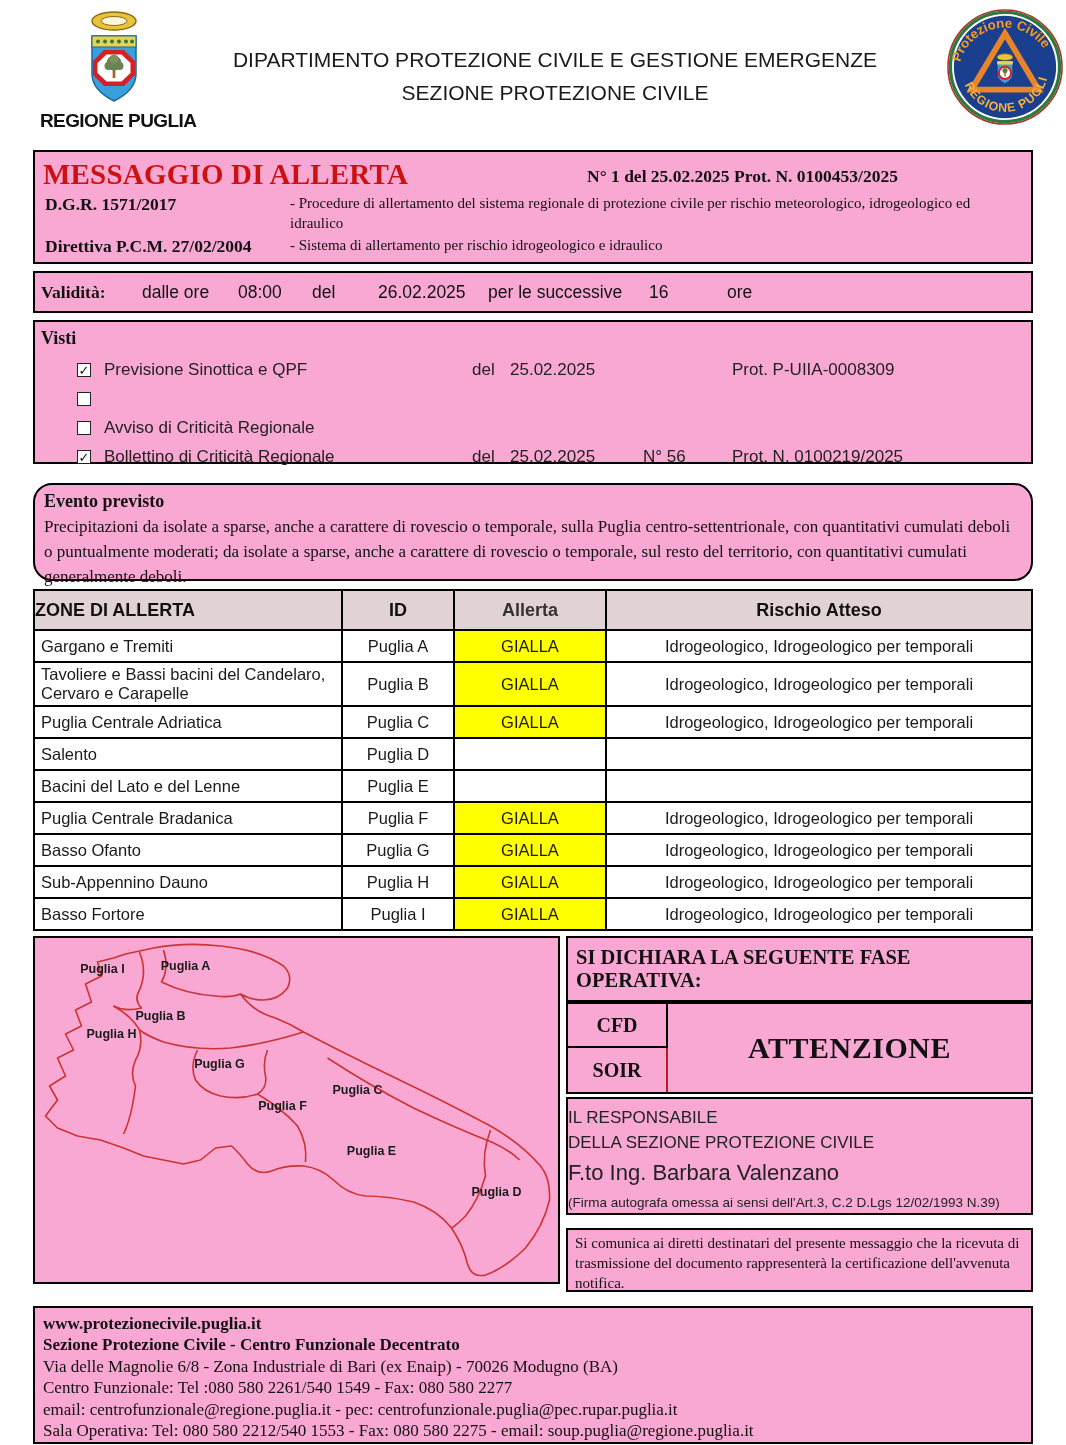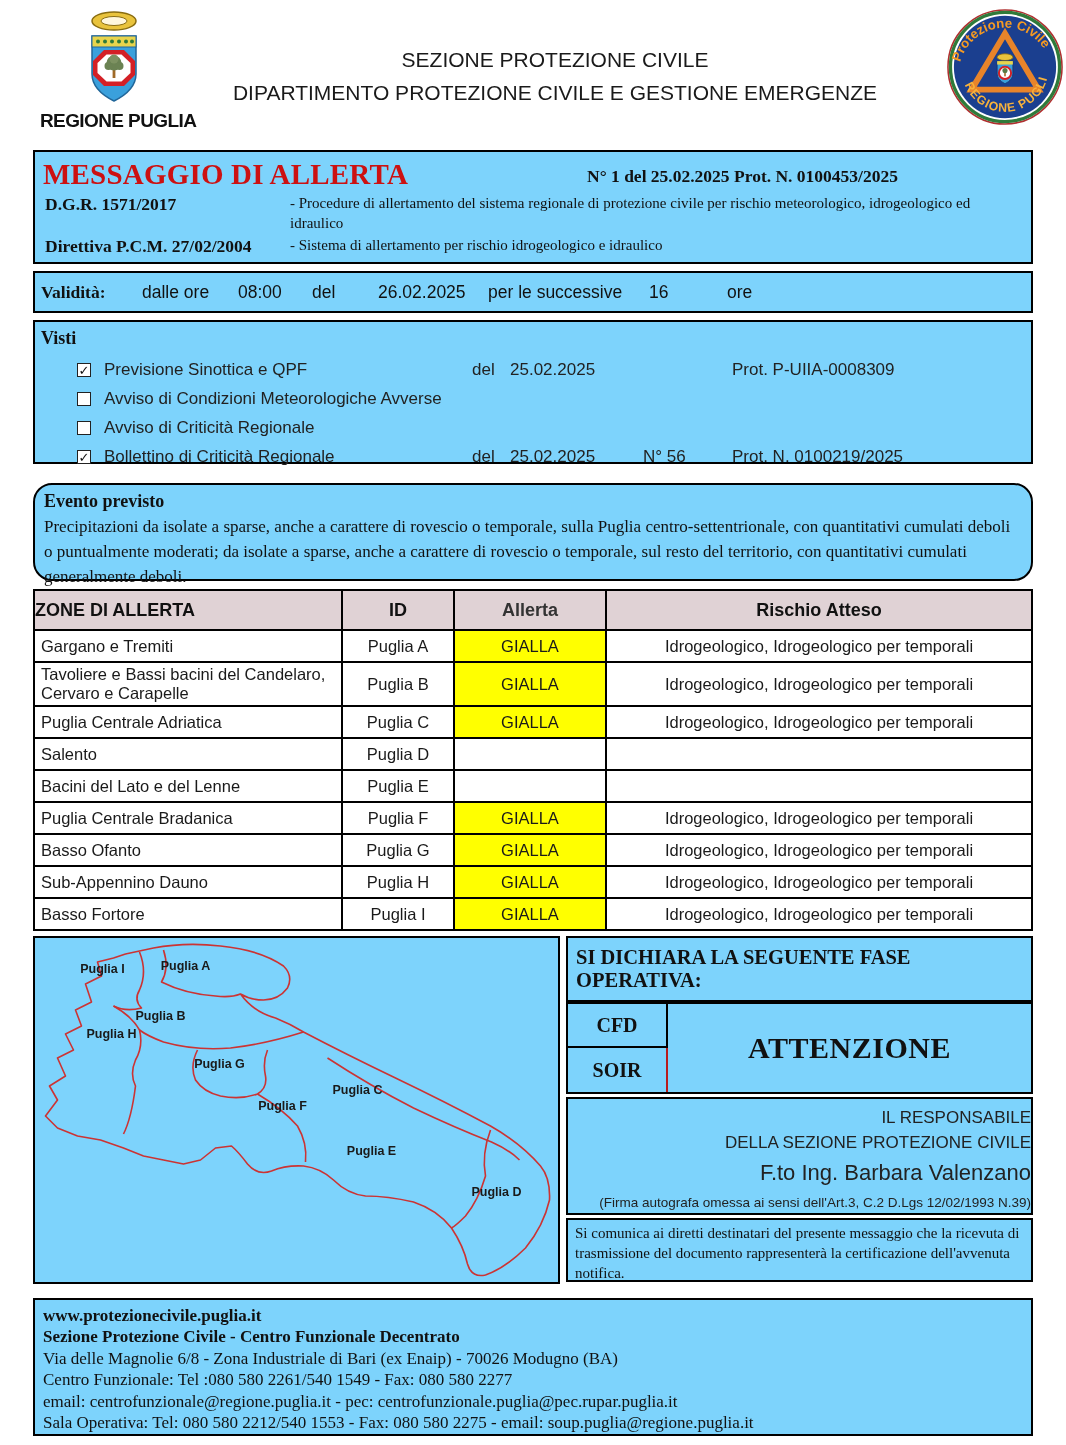--- a/index.html
+++ b/index.html
@@ -20,21 +20,21 @@
   }
   .org-title {
     position:absolute; left:120px; top:44px; width:870px; text-align:center;
     font-family:"Liberation Sans","DejaVu Sans",sans-serif;
     font-size:21px; color:#1a1a1a; line-height:1.55;
   }
   .pc-logo { position:absolute; left:946px; top:6px; }
 
   
   .page { padding:0 33px; }
-  .box { border:2px solid #000; background:#7dd3fc; }
+  .box { border:2px solid #000; background:#f9a8d4; }
 
   
   .title-box { position:relative; height:114px; padding:6px 8px; }
   .msg-title { color:#cc1111; font-weight:bold; font-size:29px; letter-spacing:0.2px; }
   .num-line { position:absolute; left:552px; top:14px; font-weight:bold; font-size:17.5px; }
   .ref-row { display:grid; grid-template-columns:247px 1fr; margin-top:3px; }
   .ref-label { font-weight:bold; font-size:17.5px; padding-left:2px; }
   .ref-text { font-size:15px; line-height:1.3; }
 
   
@@ -84,26 +84,26 @@
     font-weight:bold; font-size:20.5px; }
   .phase-table { height:92px; display:grid; grid-template-columns:100px 1fr;
     grid-template-rows:1fr 1fr; }
   .cfd-cell  { border-right:2px solid #000; border-bottom:2px solid #000;
     display:flex; align-items:center; justify-content:center;
     font-weight:bold; font-size:20px; }
   .soir-cell { border-right:2px solid #b91c1c; display:flex; align-items:center;
     justify-content:center; font-weight:bold; font-size:20px; }
   .phase-cell { grid-row:1 / span 2; grid-column:2; display:flex; align-items:center;
     justify-content:center; font-weight:bold; font-size:30px; letter-spacing:0.5px; }
-  .resp-box { height:118px; margin-top:3px; text-align:right; padding-top:7px;
+  .resp-box { height:118px; margin-top:3px; text-align:left; padding-top:7px;
     font-family:"Liberation Sans","DejaVu Sans",sans-serif; }
   .resp-l1,.resp-l2 { font-size:17px; color:#222; line-height:1.45; }
   .resp-signed { font-size:22px; margin-top:5px; color:#222; }
   .resp-disclaimer { font-size:13.5px; margin-top:9px; color:#222; }
-  .notice-box { height:64px; margin-top:3px; padding:3px 7px; font-size:15px;
+  .notice-box { height:64px; margin-top:13px; padding:3px 7px; font-size:15px;
     line-height:1.34; }
 
   
   .footer-box { margin-top:14px; height:138px; padding:5px 8px; }
   .footer-line { font-size:17px; line-height:1.26; color:#111; }
   .footer-line.bold { font-weight:bold; }
 </style>
 </head>
 <body>
 
@@ -124,22 +124,22 @@
       <polygon points="21.5,46.5 36.5,46.5 45.5,55 45.5,65 36.5,73.5 21.5,73.5 12.5,65 12.5,55" fill="#ffffff"></polygon>
       <rect x="27.6" y="58" width="2.8" height="12" fill="#a06a28"></rect>
       <circle cx="29" cy="55" r="7.5" fill="#6b8253"></circle>
       <circle cx="23.5" cy="58" r="4" fill="#6b8253"></circle>
       <circle cx="34.5" cy="58" r="4" fill="#6b8253"></circle>
       <circle cx="29" cy="51" r="4.5" fill="#7d9161"></circle>
     </svg>
   </div>
   <div class="region-label">REGIONE PUGLIA</div>
   <div class="org-title">
+    <div>DIPARTIMENTO PROTEZIONE CIVILE E GESTIONE EMERGENZE</div>
     <div>SEZIONE PROTEZIONE CIVILE</div>
-    <div>DIPARTIMENTO PROTEZIONE CIVILE E GESTIONE EMERGENZE</div>
   </div>
   <div class="pc-logo">
     <svg width="118" height="122" viewBox="0 0 120 122">
       <circle cx="60" cy="61" r="58" fill="#ffffff" stroke="#b03030" stroke-width="1.6"></circle>
       <circle cx="60" cy="61" r="55.5" fill="none" stroke="#2f7a3a" stroke-width="3.4"></circle>
       <circle cx="60" cy="61" r="52" fill="#1b3f8f"></circle>
       <polygon points="60,27 94,84 26,84" fill="none" stroke="#e8842a" stroke-width="6"></polygon>
       <ellipse cx="60" cy="51" rx="8" ry="3.4" fill="#e9c33c" stroke="#8a6d10" stroke-width="0.8"></ellipse>
       <path d="M52,55 L68,55 L68,68 Q68,74 60,78 Q52,74 52,68 Z" fill="#3aa0dc" stroke="#14306e" stroke-width="0.8"></path>
       <rect x="52" y="55" width="16" height="3.5" fill="#e8d44c"></rect>
@@ -192,21 +192,20 @@
         <div class="visto-row">
           <span class="checkbox">✓</span>
           <span class="visto-label">Previsione Sinottica e QPF</span>
           <span class="visto-del">del</span>
           <span class="visto-date">25.02.2025</span>
           <span class="visto-num"></span>
           <span class="visto-prot">Prot. P-UIIA-0008309</span>
         </div>
         <div class="visto-row">
           <span class="checkbox"></span>
-          <span class="visto-label">Avviso di Condizioni Meteorologiche Avverse</span>
           <span class="visto-del"></span>
           <span class="visto-date"></span>
           <span class="visto-num"></span>
           <span class="visto-prot"></span>
         </div>
         <div class="visto-row">
           <span class="checkbox"></span>
           <span class="visto-label">Avviso di Criticità Regionale</span>
           <span class="visto-del"></span>
           <span class="visto-date"></span>

